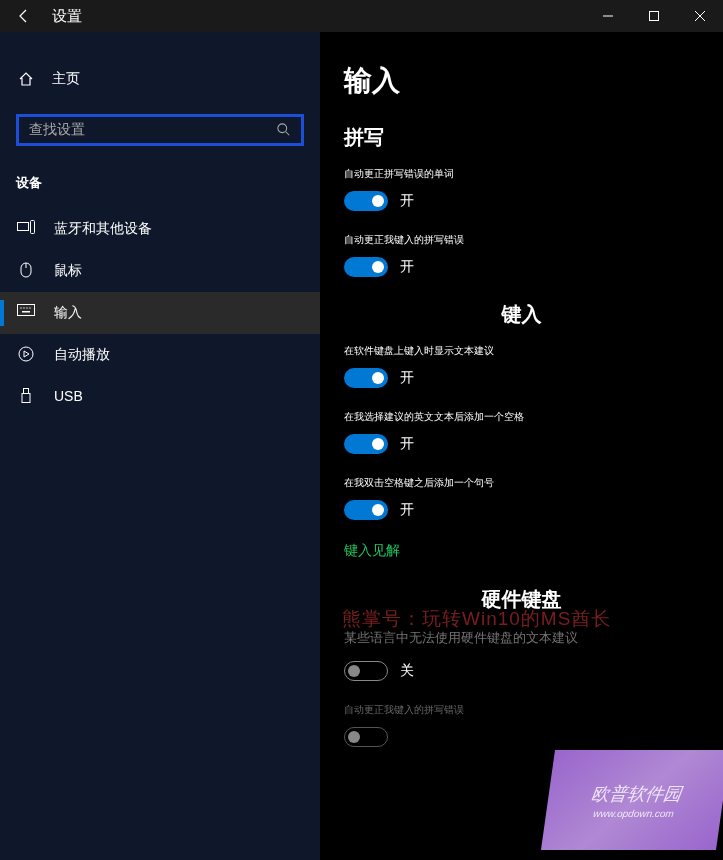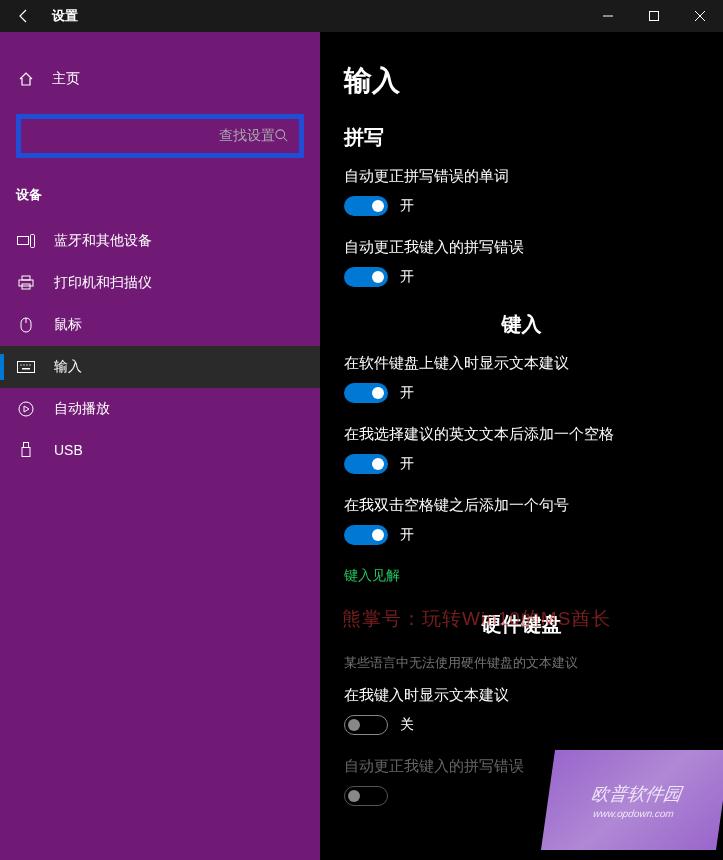--- a/index.html
+++ b/index.html
@@ -24,71 +24,70 @@
     }
     .back-btn {
       width: 48px;
       height: 32px;
       display: flex;
       align-items: center;
       justify-content: center;
       color: #fff;
     }
     .title {
-      font-size: 13px;
+      font-size: 15px;
       padding-left: 4px;
-      font-weight: bold;
     }
     .window-controls {
       margin-left: auto;
       display: flex;
     }
     .window-btn {
       width: 46px;
       height: 32px;
       display: flex;
       align-items: center;
       justify-content: center;
       color: #fff;
     }
     .main-container {
       display: flex;
       height: calc(100% - 32px);
     }
     .sidebar {
       width: 320px;
-      background: #701a75;
+      background: #0f172a;
       padding-top: 28px;
     }
     .home-row {
       display: flex;
       align-items: center;
       padding: 10px 16px;
       gap: 16px;
       font-size: 14px;
     }
     .search-box {
       margin: 16px 16px 20px 16px;
-      border: 5px solid #1d4ed8;
-      height: 44px;
+      border: 3px solid #1d4ed8;
+      height: 32px;
       display: flex;
       align-items: center;
       padding: 0 10px;
       color: #aaa;
       font-size: 14px;
-      justify-content: flex-end;
+      justify-content: space-between;
     }
     .section-label {
       padding: 8px 16px 16px 16px;
       font-size: 13px;
       font-weight: bold;
     }
     .nav-item {
       display: flex;
-      align-items: center;
+      align-items: flex-start;
       padding: 12px 16px;
       gap: 18px;
       font-size: 14px;
       position: relative;
     }
     .nav-item.active {
       background: #2a2a2a;
     }
     .nav-item.active::before {
       content: "";
@@ -114,21 +113,21 @@
       font-size: 28px;
       font-weight: 600;
       margin-bottom: 24px;
     }
     .section-title {
       font-size: 20px;
       font-weight: 600;
       margin-bottom: 16px;
     }
     .setting-label {
-      font-size: 15px;
+      font-size: 10px;
       margin-bottom: 10px;
     }
     .toggle-row {
       display: flex;
       align-items: center;
       gap: 12px;
       margin-bottom: 22px;
     }
     .toggle {
       width: 44px;
@@ -270,30 +269,20 @@
       <span class="nav-icon">
           <svg width="18" height="14" viewBox="0 0 18 14">
             <rect x="0.5" y="2.5" width="11" height="8" stroke="#fff" fill="none"></rect>
             <rect x="13.5" y="0.5" width="4" height="13" rx="1" stroke="#fff" fill="none"></rect>
           </svg>
         </span>
       <span>蓝牙和其他设备</span>
     </div>
     <div class="nav-item">
       <span class="nav-icon">
-          <svg width="16" height="16" viewBox="0 0 16 16">
-            <rect x="4" y="1" width="8" height="4" stroke="#fff" fill="none"></rect>
-            <rect x="1" y="5" width="14" height="6" stroke="#fff" fill="none"></rect>
-            <rect x="4" y="9" width="8" height="5" stroke="#fff" fill="none"></rect>
-          </svg>
-        </span>
-      <span>打印机和扫描仪</span>
-    </div>
-    <div class="nav-item">
-      <span class="nav-icon">
           <svg width="12" height="16" viewBox="0 0 12 16">
             <rect x="1" y="1" width="10" height="14" rx="5" stroke="#fff" fill="none"></rect>
             <path d="M6 1 V6" stroke="#fff"></path>
           </svg>
         </span>
       <span>鼠标</span>
     </div>
     <div class="nav-item active">
       <span class="nav-icon">
           <svg width="18" height="12" viewBox="0 0 18 12">
@@ -366,21 +355,20 @@
       <div class="toggle on">
           <div class="toggle-knob"></div>
         </div>
       <span class="toggle-label">开</span>
     </div>
 
     <div class="link-text" style="margin-bottom:26px">键入见解</div>
 
     <div class="section-title section-gap">硬件键盘</div>
     <div class="subtext">某些语言中无法使用硬件键盘的文本建议</div>
-    <div class="setting-label">在我键入时显示文本建议</div>
     <div class="toggle-row">
       <div class="toggle off">
           <div class="toggle-knob"></div>
         </div>
       <span class="toggle-label">关</span>
     </div>
     <div class="disabled">
       <div class="setting-label">自动更正我键入的拼写错误</div>
       <div class="toggle-row">
         <div class="toggle off">

